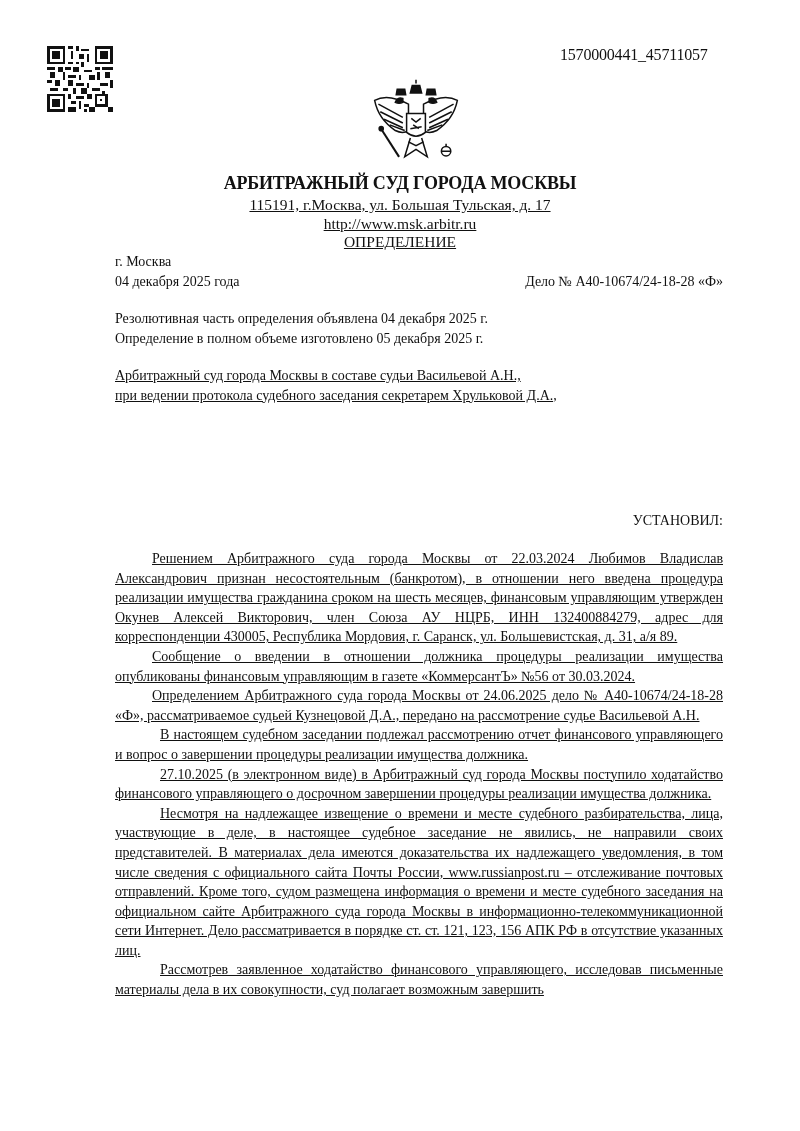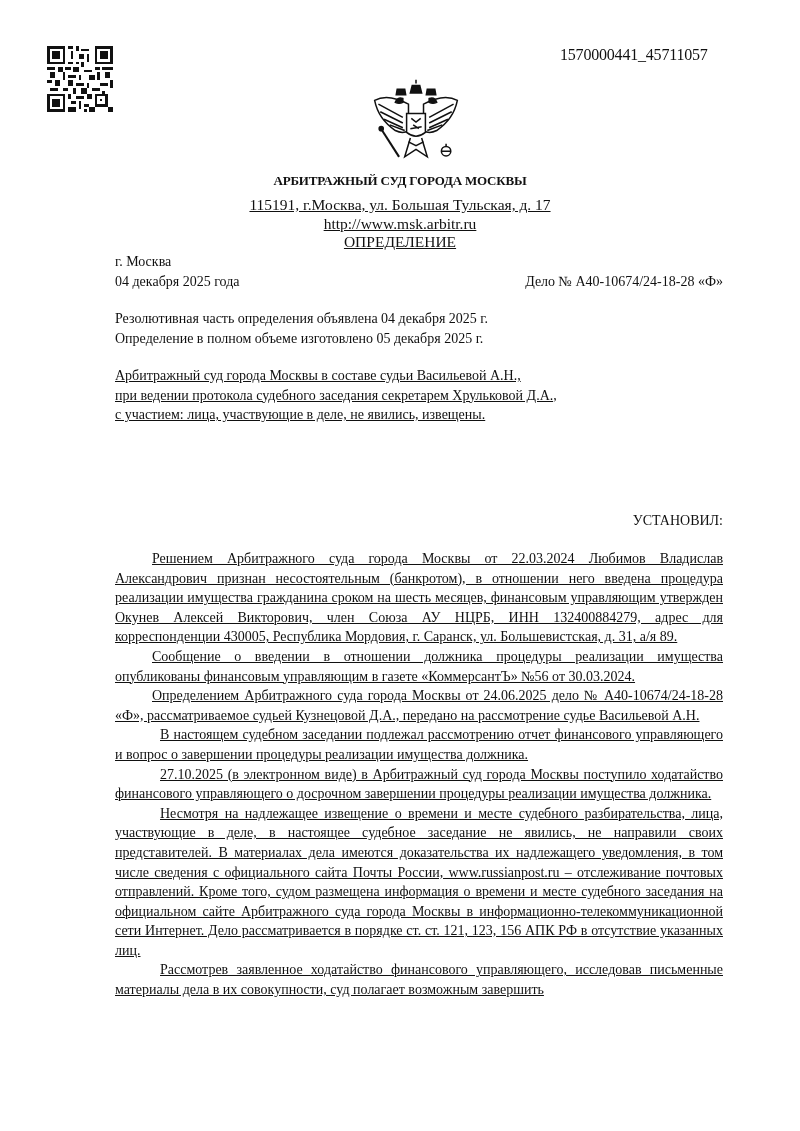--- a/index.html
+++ b/index.html
@@ -5,21 +5,21 @@
   html, body { margin: 0; padding: 0; background: #ffffff; }
   body {
     width: 800px; height: 1131px; position: relative; overflow: hidden;
     font-family: "Liberation Serif", "DejaVu Serif", serif;
     color: #111111;
   }
   .qr { position: absolute; left: 47px; top: 46px; width: 66px; height: 66px; }
   .doc-id { position: absolute; left: 560px; top: 46px; font-size: 16px; letter-spacing: -0.2px; }
   .emblem { position: absolute; left: 368px; top: 76px; width: 96px; height: 94px; }
   .header { position: absolute; left: 0; width: 800px; text-align: center; }
-  .h-title { top: 173px; font-size: 13px; font-weight: bold; letter-spacing: -0.2px; }
+  .h-title { top: 173px; font-size: 18px; font-weight: bold; letter-spacing: -0.2px; }
   .h-line { font-size: 15.5px; text-decoration: underline; }
   .h-addr { top: 196px; }
   .h-url { top: 215px; }
   .h-type { top: 233px; }
   .text { position: absolute; left: 115px; width: 608px; font-size: 14px; line-height: 19.6px; }
   .row { display: flex; justify-content: space-between; }
   p { margin: 0; text-align: justify; text-decoration: underline; }
   .ind { text-indent: 37px; }
   .ind2 { text-indent: 45px; }
   .center { text-align: right; }
@@ -131,21 +131,20 @@
 </div>
 
 <div class="text" style="top:309px;">
   <div>Резолютивная часть определения объявлена 04 декабря 2025 г.</div>
   <div>Определение в полном объеме изготовлено 05 декабря 2025 г.</div>
 </div>
 
 <div class="text" style="top:366px;">
   <p>Арбитражный суд города Москвы в составе судьи Васильевой А.Н.,</p>
   <p>при ведении протокола судебного заседания секретарем Хрульковой Д.А.,</p>
-  <p>с участием: лица, участвующие в деле, не явились, извещены.</p>
 </div>
 
 <div class="text center" style="top:511px;">УСТАНОВИЛ:</div>
 
 <div class="text" style="top:549px;">
   <p class="ind">Решением Арбитражного суда города Москвы от 22.03.2024 Любимов Владислав Александрович признан несостоятельным (банкротом), в отношении него введена процедура реализации имущества гражданина сроком на шесть месяцев, финансовым управляющим утвержден Окунев Алексей Викторович, член Союза АУ НЦРБ, ИНН 132400884279, адрес для корреспонденции 430005, Республика Мордовия, г. Саранск, ул. Большевистская, д. 31, а/я 89.</p>
   <p class="ind">Сообщение о введении в отношении должника процедуры реализации имущества опубликованы финансовым управляющим в газете «КоммерсантЪ» №56 от 30.03.2024.</p>
   <p class="ind">Определением Арбитражного суда города Москвы от 24.06.2025 дело № А40-10674/24-18-28 «Ф», рассматриваемое судьей Кузнецовой Д.А., передано на рассмотрение судье Васильевой А.Н.</p>
   <p class="ind2">В настоящем судебном заседании подлежал рассмотрению отчет финансового управляющего и вопрос о завершении процедуры реализации имущества должника.</p>
   <p class="ind2">27.10.2025 (в электронном виде) в Арбитражный суд города Москвы поступило ходатайство финансового управляющего о досрочном завершении процедуры реализации имущества должника.</p>

